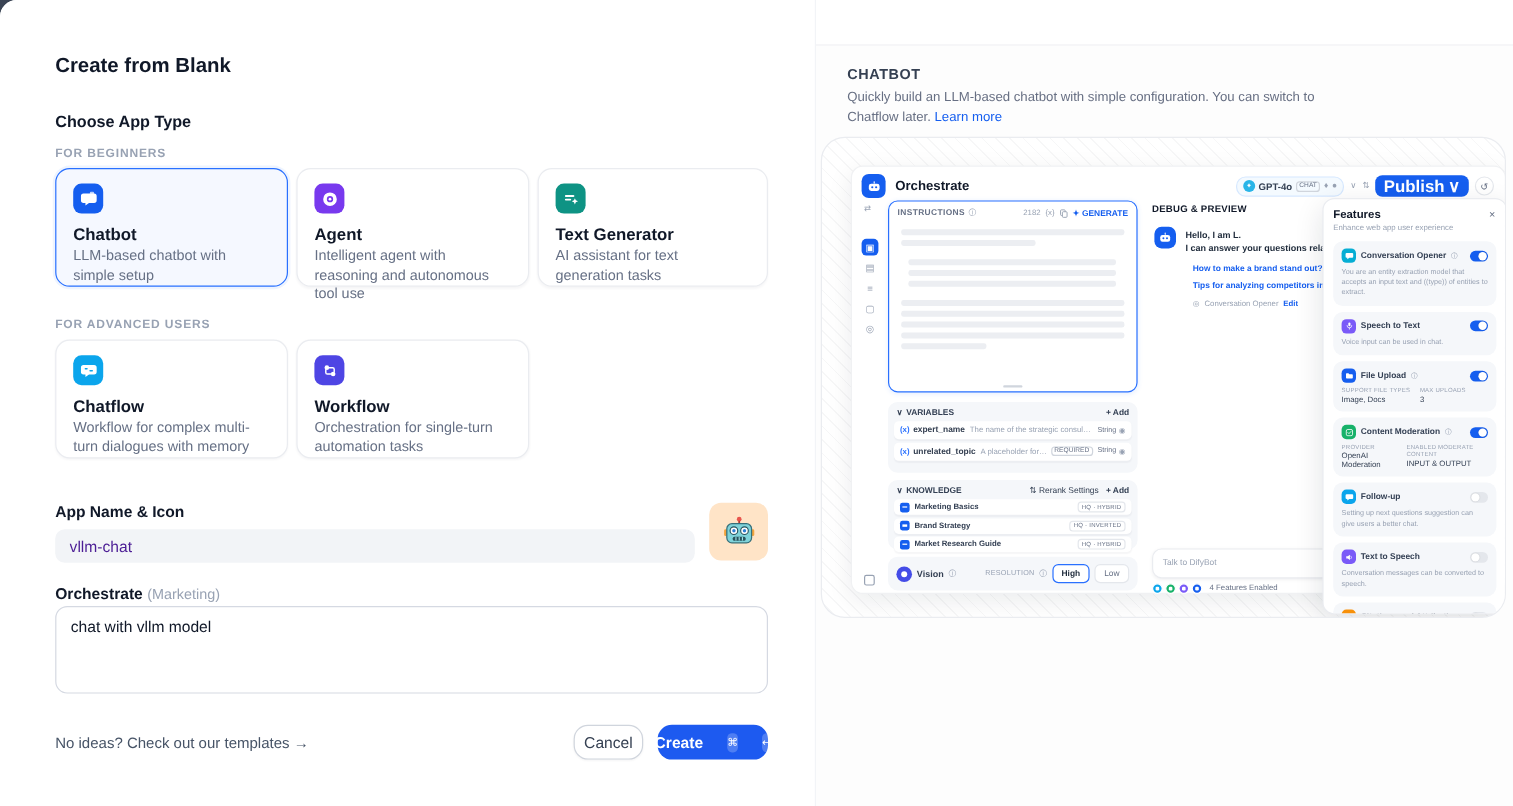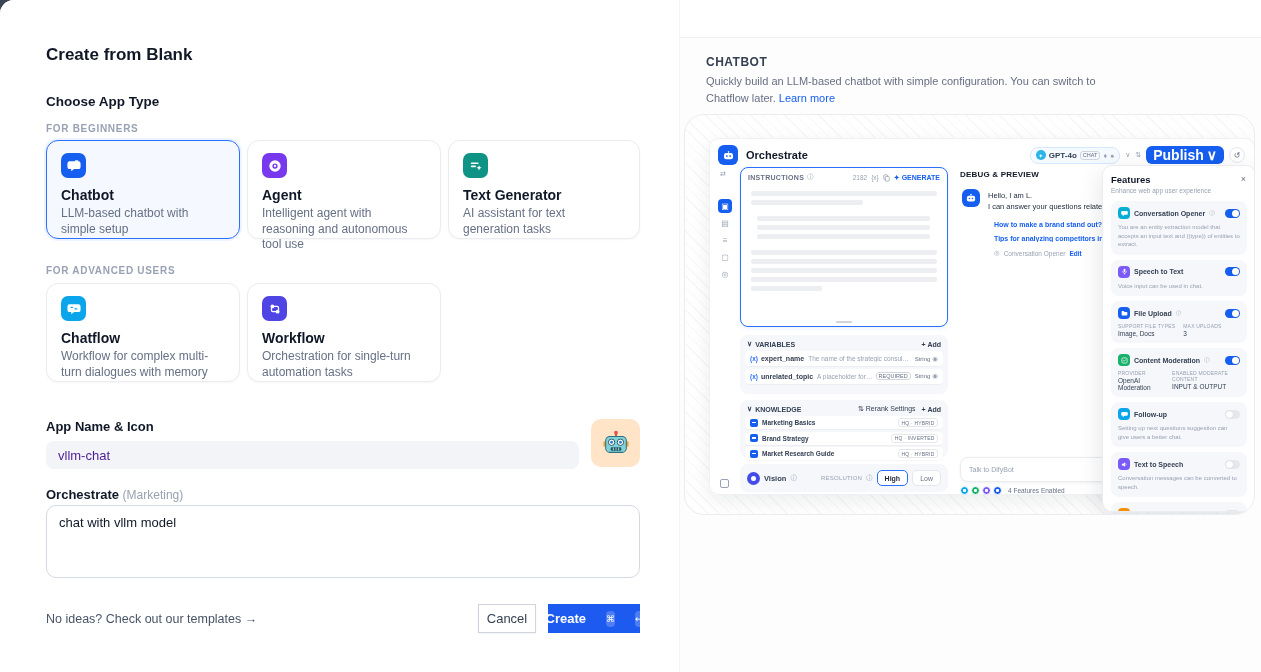--- a/index.html
+++ b/index.html
@@ -16,21 +16,21 @@
   .card.sel { border:1.5px solid #2970ff; background:#f5f8ff; box-shadow:0 0 0 2px rgba(41,112,255,.08); }
   .card-ic { width:25px; height:25px; border-radius:7px; display:flex; align-items:center; justify-content:center; margin-bottom:9px; }
   .card-name { font-size:14px; font-weight:700; color:#101828; margin-bottom:3px; }
   .card-desc { font-size:12px; color:#667085; line-height:15.5px; }
   .fld-label { position:absolute; left:46px; font-size:13px; font-weight:700; color:#101828; }
   .fld-label .opt { font-weight:400; color:#98a2b3; font-size:12px; }
   .name-input { position:absolute; left:46px; top:441px; width:533px; height:28px; background:#f2f4f7; border:none; border-radius:8px; padding:0 12px; font-size:13px; color:#4c1d95; font-family:inherit; }
   .icon-tile { position:absolute; left:591px; top:419px; width:49px; height:48px; background:#ffe4c7; border-radius:10px; display:flex; align-items:center; justify-content:center; cursor:pointer; }
   .desc-area { position:absolute; left:46px; top:505px; width:594px; height:73px; border:1px solid #d5d9e2; border-radius:10px; padding:9px 12px; font-size:13px; color:#101828; font-family:inherit; resize:none; background:#fff; }
   .tpl-link { position:absolute; left:46px; top:612px; font-size:12.5px; color:#475467; cursor:pointer; }
-  .btn { position:absolute; top:604px; height:29px; border-radius:0; font-size:13px; display:flex; align-items:center; justify-content:center; cursor:pointer; }
+  .btn { position:absolute; top:604px; height:29px; border-radius:12px; font-size:13px; display:flex; align-items:center; justify-content:center; cursor:pointer; }
   .btn-cancel { left:478px; width:58px; background:#fff; border:1px solid #d0d5dd; color:#354052; font-weight:500; box-shadow:0 1px 2px rgba(16,24,40,.05); }
   .btn-create { left:548px; width:92px; background:#1d5af0; color:#fff; font-weight:700; gap:20px; }
   .kbd { width:16px; height:16px; border-radius:4px; background:rgba(255,255,255,.22); font-size:9px; display:flex; align-items:center; justify-content:center; font-weight:400; }
 
   
   .right { position:absolute; left:680px; top:0; width:581px; height:672px; background:#fdfdfd; }
   .right-strip { position:absolute; left:0; top:0; width:581px; height:38px; background:#fff; border-bottom:1px solid #f0f1f3; }
   .r-head { position:absolute; left:26px; top:55px; font-size:12px; font-weight:700; letter-spacing:.5px; color:#354052; }
   .r-para { position:absolute; left:26px; top:73px; width:430px; font-size:11px; line-height:17px; color:#676f83; }
   .r-para .lm { color:#155eef; font-weight:500; cursor:pointer; }
@@ -89,21 +89,21 @@
   .vis-ic { width:13px; height:13px; border-radius:50%; background:#444ce7; display:flex; align-items:center; justify-content:center; }
   .vis-ic::after { content:''; width:5px; height:5px; border-radius:50%; background:#fff; }
   .vis-name { font-size:7.5px; font-weight:700; color:#344054; }
   .res-lbl { margin-left:auto; font-size:6px; color:#98a2b3; letter-spacing:.2px; }
   .seg { height:16px; border-radius:5px; background:#fff; font-size:7px; font-weight:700; display:flex; align-items:center; padding:0 7px; cursor:pointer; }
   .seg.hi { border:1px solid #2970ff; color:#1d2939; }
   .seg.lo { border:1px solid #e4e7ec; color:#667085; font-weight:500; }
 
   .dbg-head { position:absolute; left:250px; top:31px; font-size:8px; font-weight:700; color:#101828; letter-spacing:.2px; }
   .dbg-av { position:absolute; left:252px; top:50px; width:18px; height:18px; border-radius:6px; background:#155eef; display:flex; align-items:center; justify-content:center; }
-  .dbg-msg { position:absolute; left:278px; top:51px; width:118px; font-size:7.5px; line-height:11px; color:#1d2939; white-space:nowrap; overflow:hidden; }
+  .dbg-msg { position:absolute; left:278px; top:51px; width:118px; font-size:7.5px; line-height:11px; color:#1d2939; white-space:nowrap; overflow:hidden;font-weight:bold; }
   .sugg { position:absolute; left:284px; font-size:7px; font-weight:600; color:#155eef; white-space:nowrap; overflow:hidden; width:112px; display:flex; gap:10px; cursor:pointer; }
   .opener { position:absolute; left:284px; top:110px; font-size:6.5px; color:#98a2b3; display:flex; gap:4px; align-items:center; }
   .opener .edit { color:#155eef; font-weight:600; cursor:pointer; }
   .talk { position:absolute; left:250px; top:318px; width:166px; height:25px; background:#fff; border:1px solid #eaecf0; border-radius:8px; box-shadow:0 1px 3px rgba(16,24,40,.06); font-size:7px; color:#98a2b3; display:flex; align-items:center; padding:0 8px; }
   .feat-dots { position:absolute; left:250px; top:347px; display:flex; align-items:center; gap:2px; }
   .fdot { width:9px; height:9px; border-radius:50%; border:1px solid #fff; display:flex; align-items:center; justify-content:center; }
   .fdot::after { content:''; width:3.5px; height:3.5px; background:#fff; border-radius:1px; }
   .fd-count { font-size:6.5px; color:#667085; margin-left:4px; }
 
   

